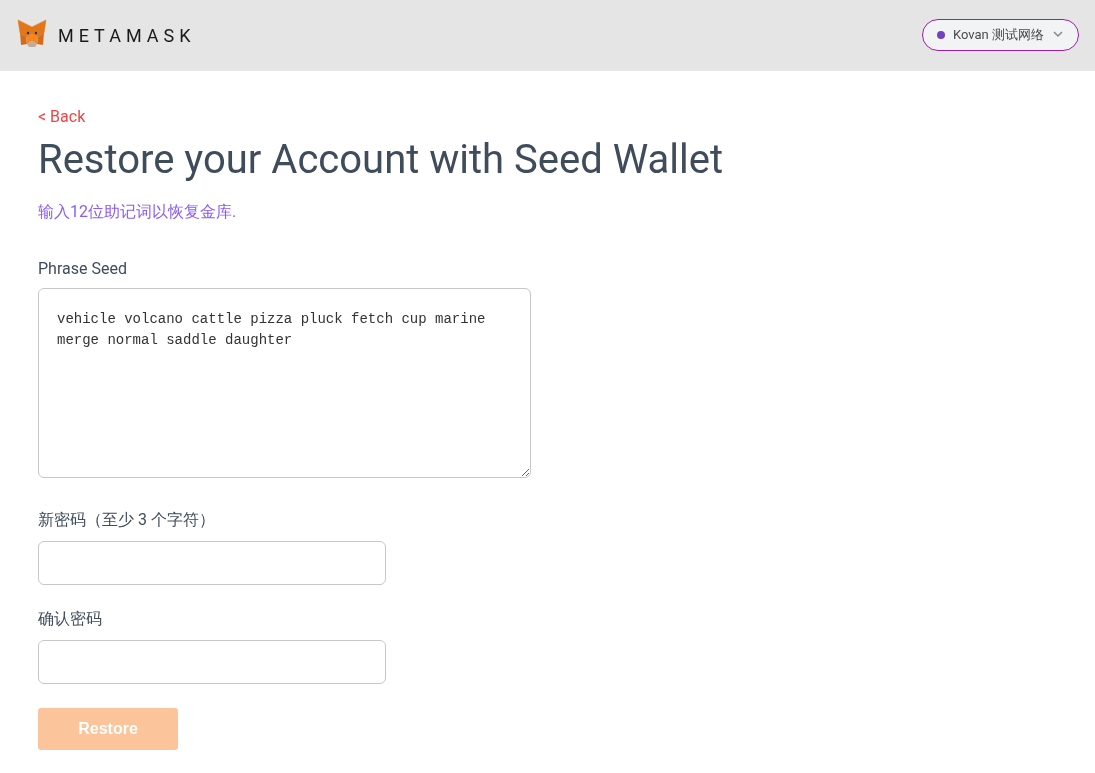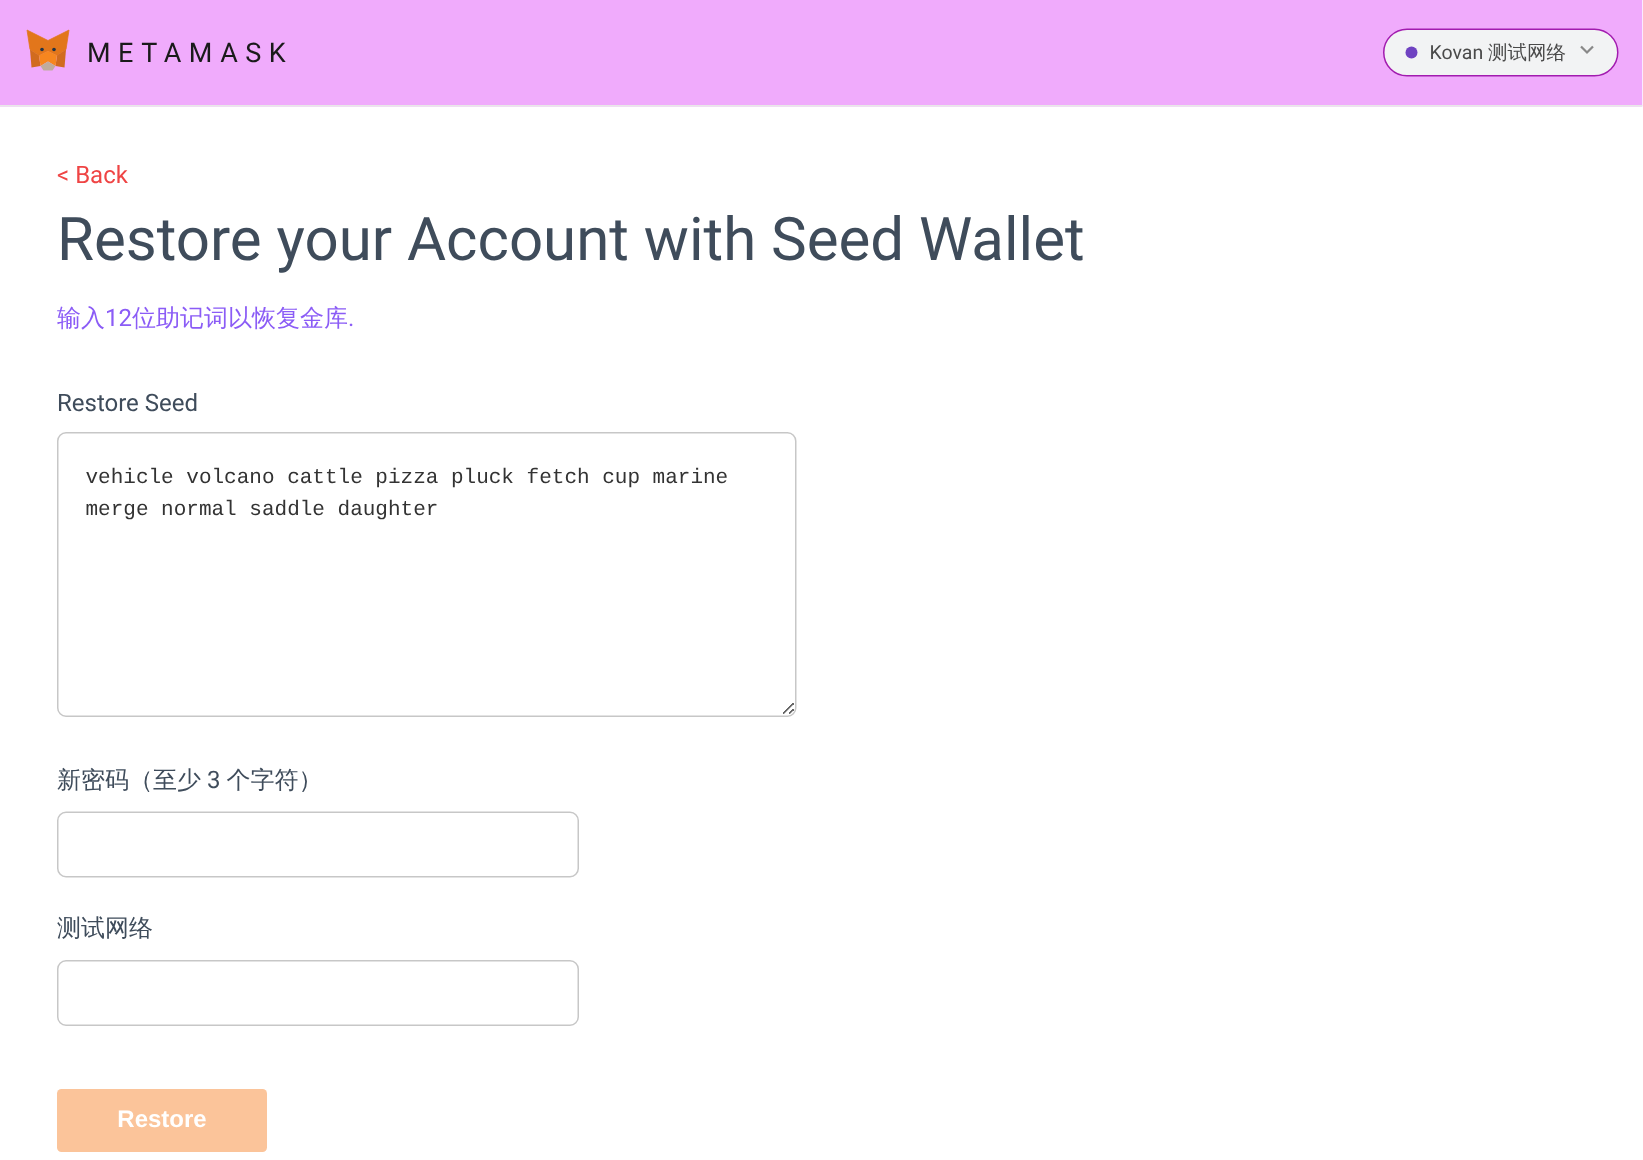--- a/index.html
+++ b/index.html
@@ -6,21 +6,21 @@
       box-sizing: border-box;
       margin: 0;
       padding: 0;
     }
     body {
       font-family: -apple-system, BlinkMacSystemFont, "Segoe UI", Roboto, Helvetica, Arial, sans-serif;
       background: #fff;
       color: #24292e;
     }
     .header {
-      background: #f0abfc;
+      background: #e5e5e5;
       height: 71px;
       display: flex;
       align-items: center;
       justify-content: space-between;
       padding: 0 16px;
       border-bottom: 1px solid #e8e8e8;
     }
     .logo-wrap {
       display: flex;
       align-items: center;
@@ -109,21 +109,20 @@
     .restore-btn {
       background: #fbc49a;
       color: #fff;
       border: none;
       border-radius: 3px;
       width: 140px;
       height: 42px;
       font-size: 16px;
       font-weight: 600;
       cursor: pointer;
-      margin-top: 18px;
     }
   </style>
 </head>
 <body>
 
 <div class="header">
   <div class="logo-wrap">
     <span>
       <svg width="32" height="32" viewBox="0 0 32 32">
         <polygon points="2,3 16,10 30,3 28,16 22,20 16,17 10,20 4,16" fill="#e2761b" stroke="#e2761b" stroke-width="0.5"></polygon>
@@ -146,23 +145,23 @@
         </svg>
     </span>
   </div>
 </div>
 
 <div class="content">
   <a class="back-link">&lt; Back</a>
   <h1 class="page-title">Restore your Account with Seed Wallet</h1>
   <p class="subtitle">输入12位助记词以恢复金库.</p>
 
-  <label class="field-label">Restore Seed</label>
+  <label class="field-label">Phrase Seed</label>
   <textarea class="seed-textarea" style="">vehicle volcano cattle pizza pluck fetch cup marine merge normal saddle daughter</textarea>
 
   <label class="field-label">新密码（至少 3 个字符）</label>
   <input type="password" class="text-input" value="" style="">
 
-  <label class="field-label">测试网络</label>
+  <label class="field-label">确认密码</label>
   <input type="password" class="text-input" value="" style="">
 
   <button class="restore-btn">Restore</button>
 </div>
 
 </body></html>

